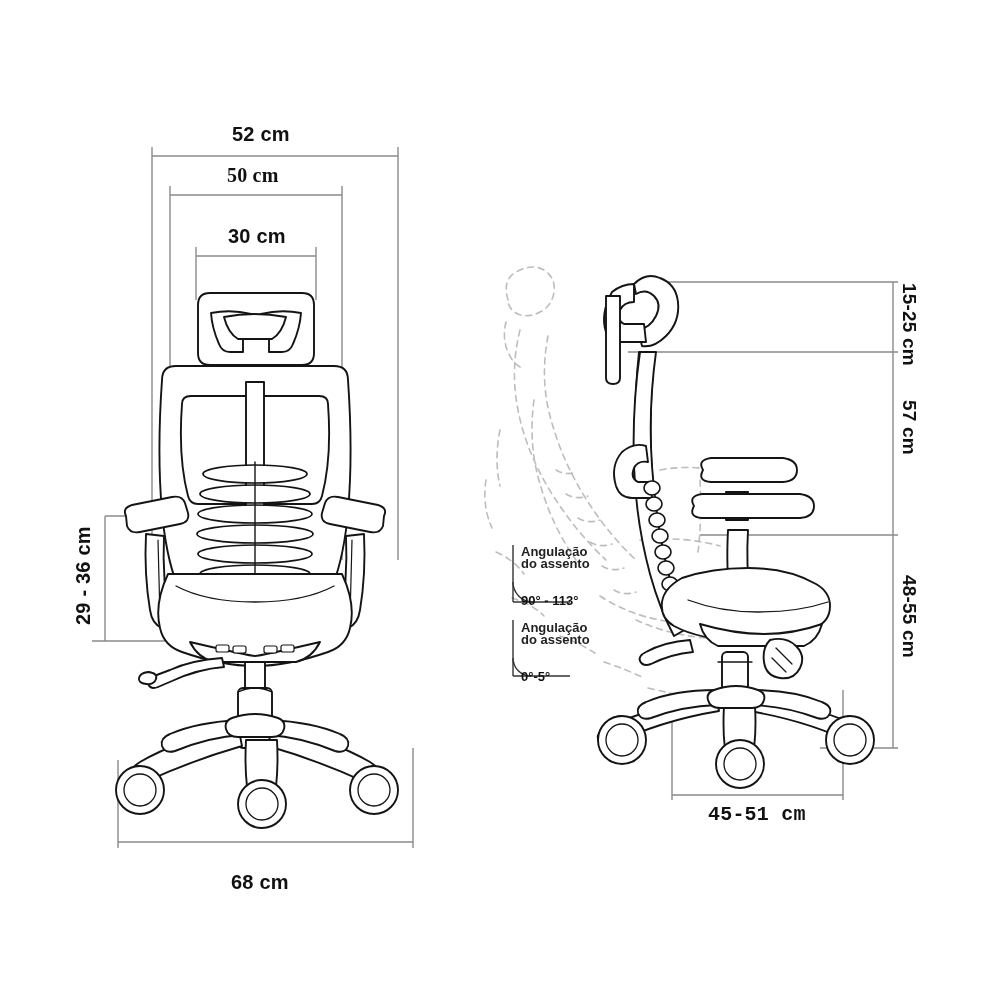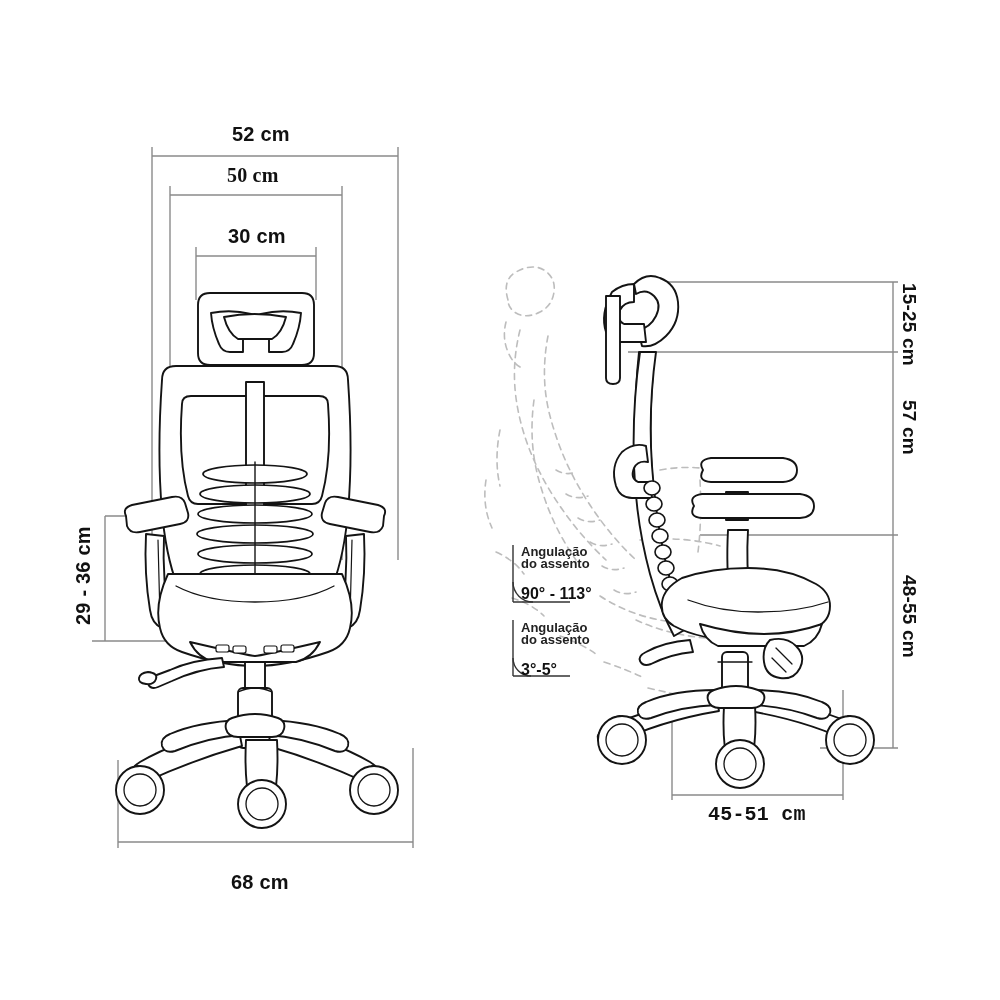--- a/index.html
+++ b/index.html
@@ -22,21 +22,21 @@
     white-space:nowrap;
   }
   .dimlabel.small{font-size:19px;}
   .rot-cw{transform:rotate(90deg);transform-origin:left top;}
   .rot-ccw{transform:rotate(-90deg);transform-origin:left top;}
   .anglebox{position:absolute;white-space:nowrap;}
   .anglebox .cap{
     font-size:13px;line-height:11.5px;font-weight:700;color:#222;
   }
   .anglebox .val{
-    font-size:16px;font-weight:700;color:#111;margin-top:16px;
+    font-size:13px;font-weight:700;color:#111;margin-top:24px;
   }
 </style>
 </head>
 <body>
 
 <div id="stage">
 
   <svg class="layer" viewBox="0 0 1000 1000">
     <g stroke="#8a8a8a" stroke-width="1.4" fill="none" shape-rendering="geometricPrecision">
 
@@ -284,16 +284,16 @@
 
   <div class="anglebox" style="left:521px;top:546px;">
     <div class="cap">Angulação</div>
     <div class="cap">do assento</div>
     <div class="val">90° - 113°</div>
   </div>
 
   <div class="anglebox" style="left:521px;top:622px;">
     <div class="cap">Angulação</div>
     <div class="cap">do assento</div>
-    <div class="val">3°-5°</div>
+    <div class="val">0°-5°</div>
   </div>
 
 </div>
 
 </body></html>

